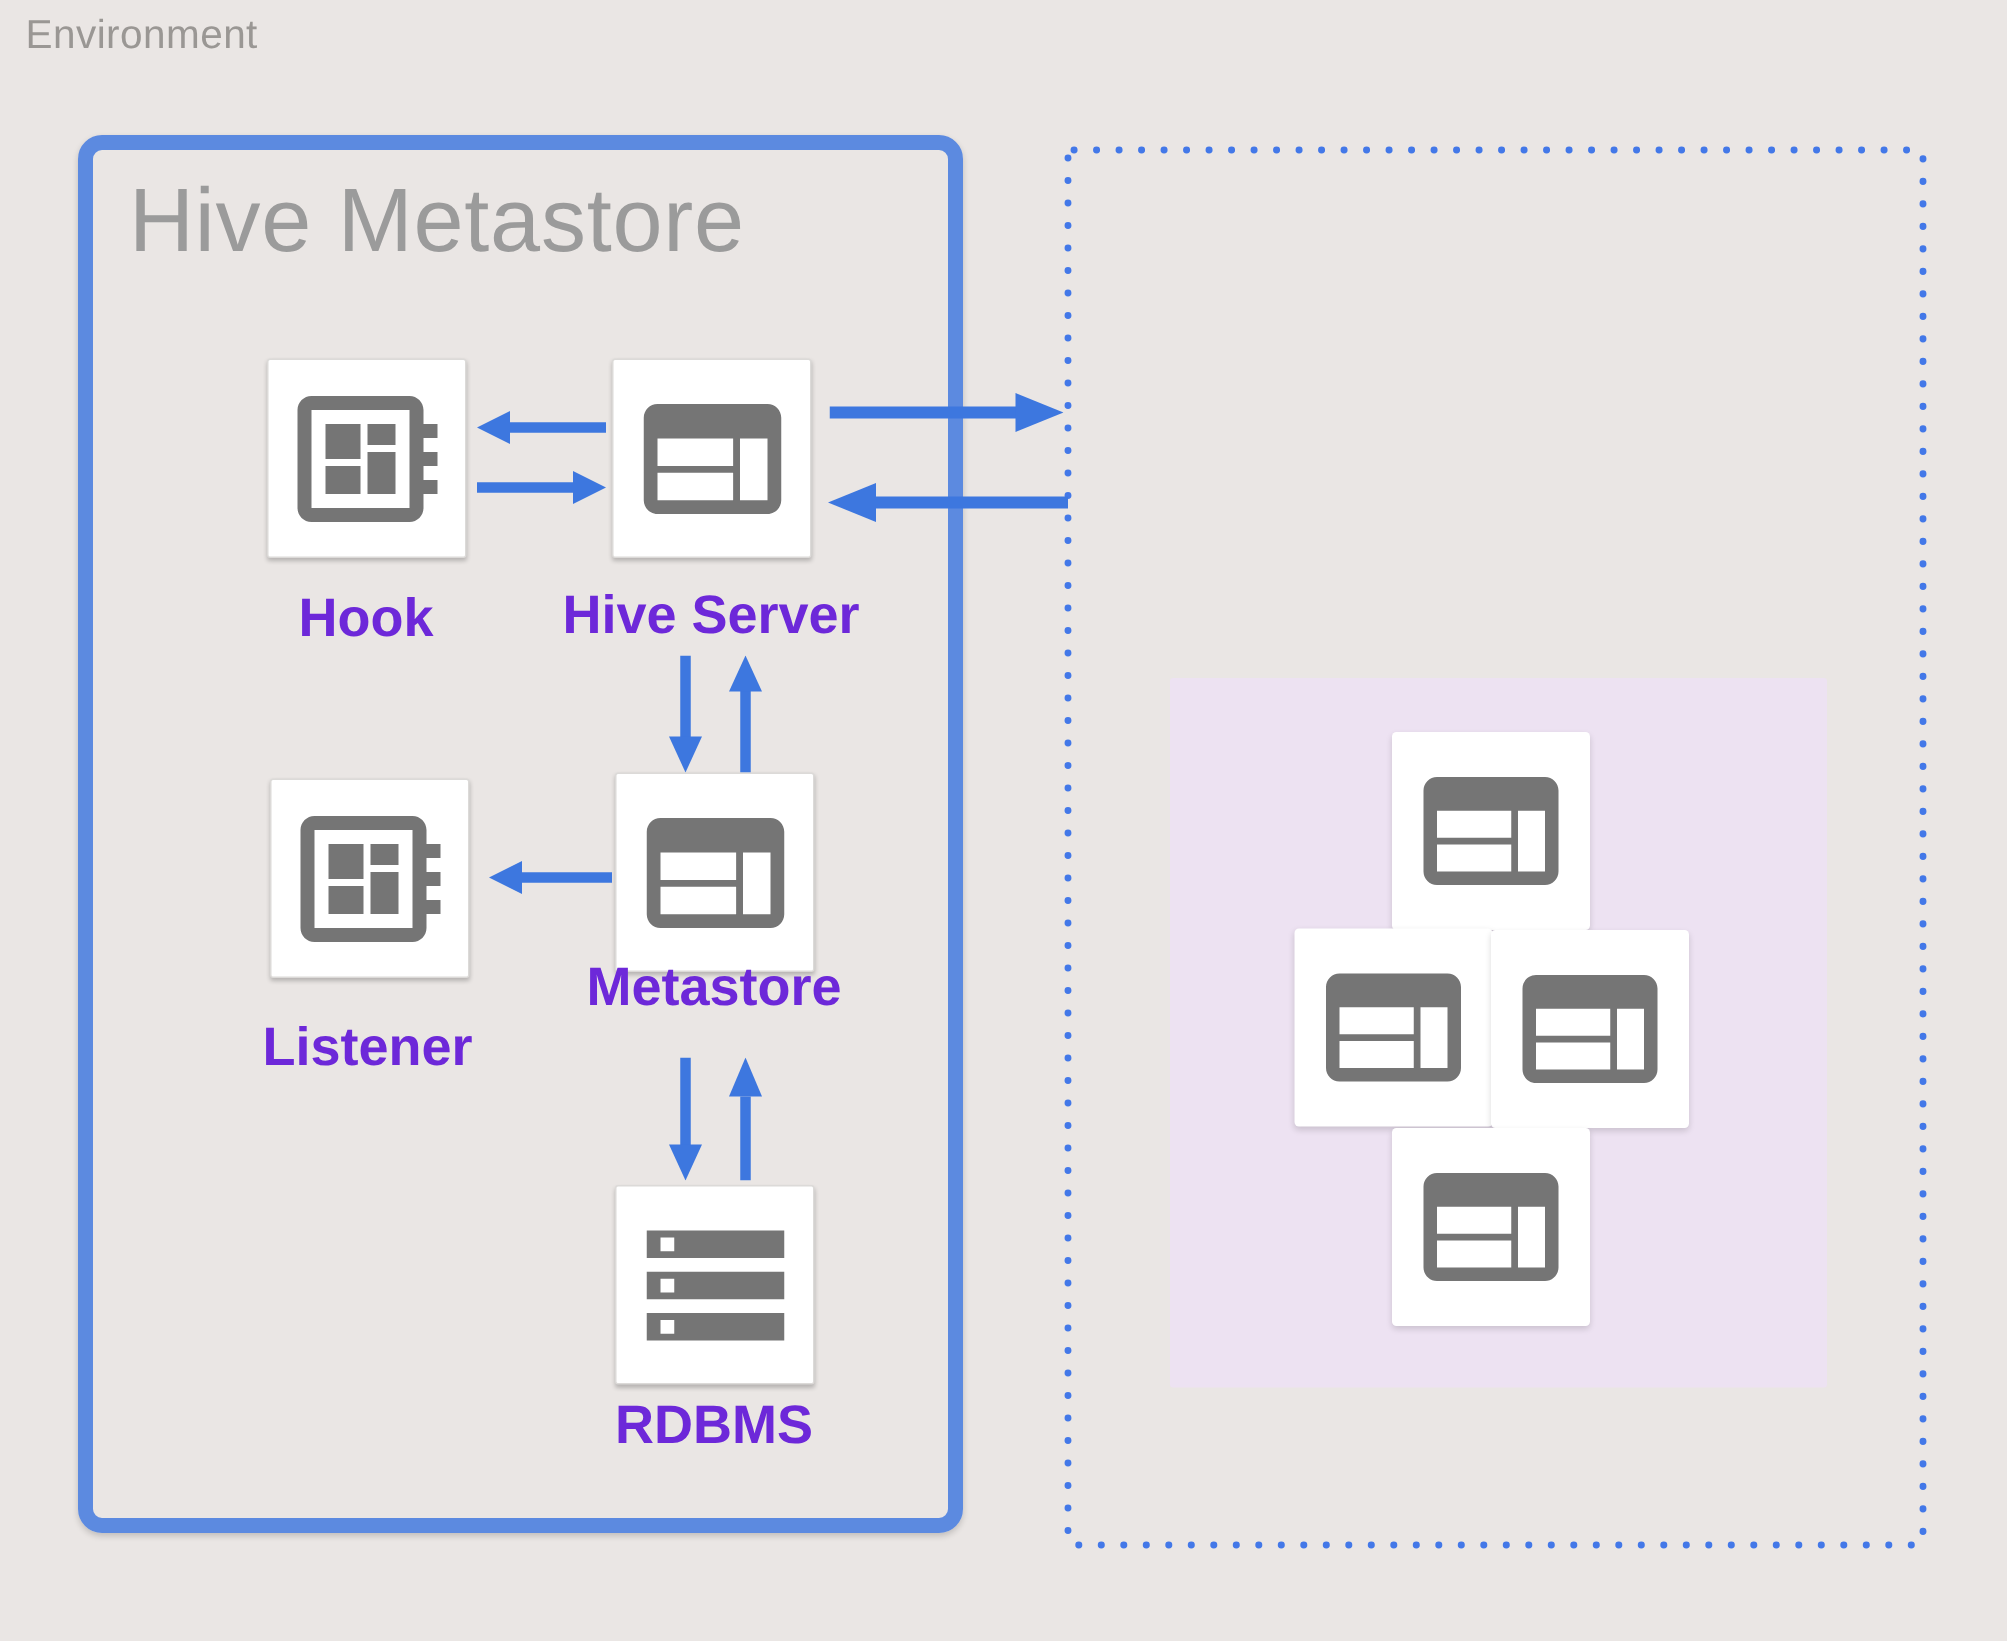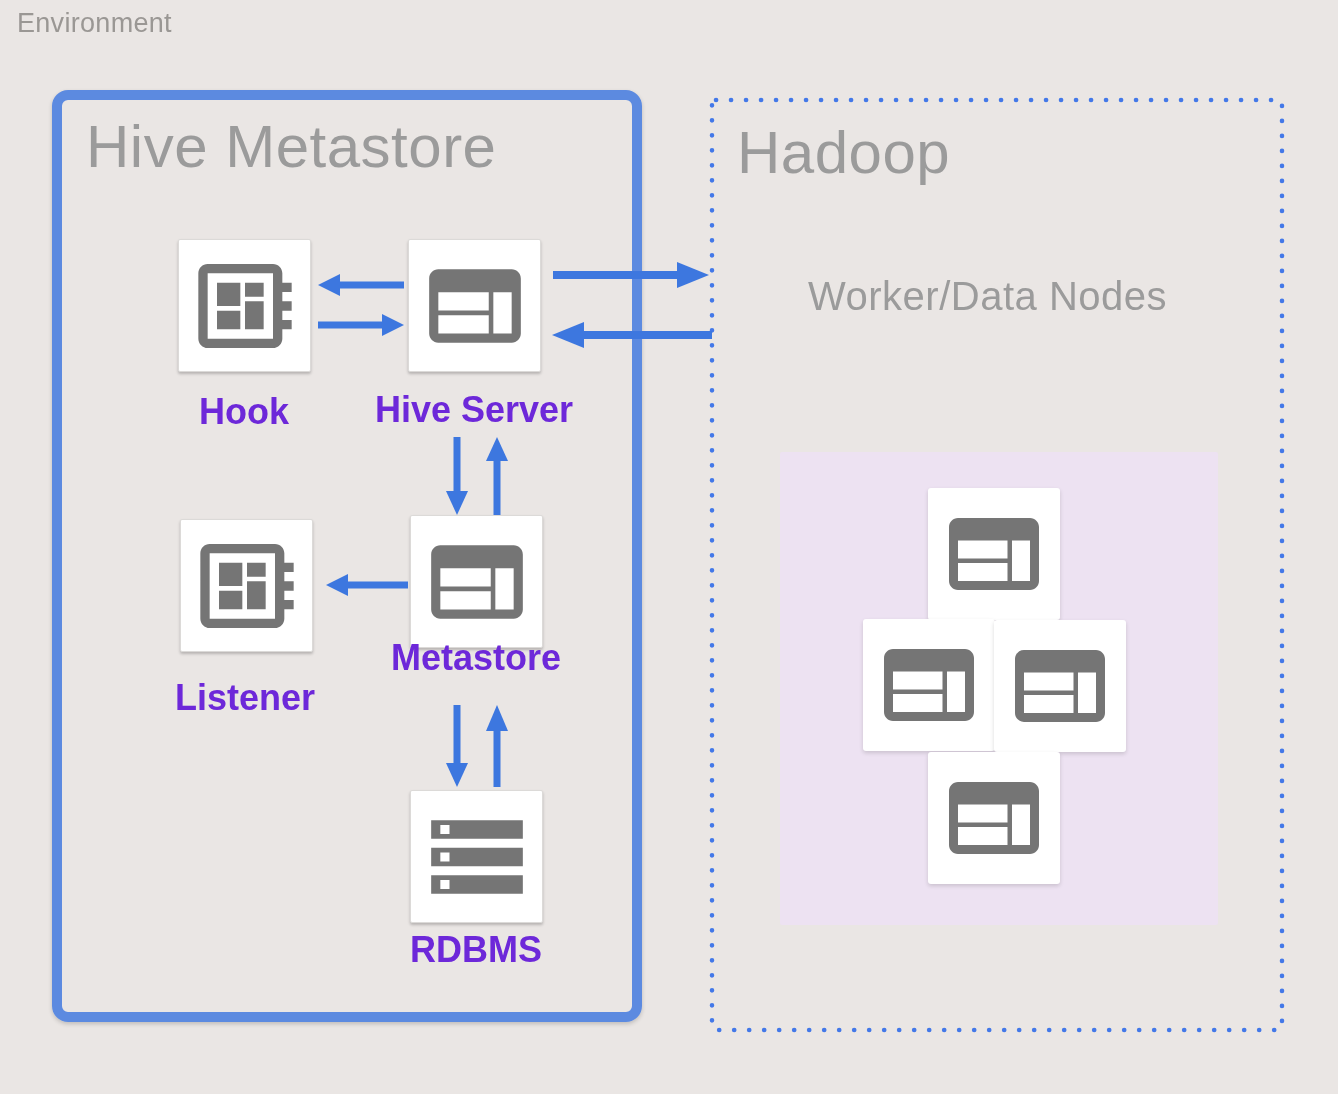--- a/index.html
+++ b/index.html
@@ -109,23 +109,21 @@
 
   <div class="env-label">Environment</div>
 
   <div class="hm-box"></div>
   <div class="hm-title">Hive Metastore</div>
 
   <div class="hadoop-box">
     <svg class="dotted" width="576" height="936">
       <rect x="3" y="3" width="570" height="930" rx="4" fill="none" stroke="#4378E8" stroke-width="4.6" stroke-linecap="round" stroke-dasharray="0.1 14.9"></rect>
     </svg>
-    <div class="hadoop-title">Hadoop</div>
     <div class="hadoop-subtitle">
-      <div>Worker/Data Nodes</div>
     </div>
 
     <div class="purple-box">
       <div class="cluster-card" style="left:148px; top:36px;">
         <span class="icon">
           <svg width="108" height="108" viewBox="0 0 24 24">
               <path fill="#757575" d="M20 4H4c-1.1 0-2 .9-2 2v12c0 1.1.9 2 2 2h16c1.1 0 2-.9 2-2V6c0-1.1-.9-2-2-2zm-5 14H4v-4h11v4zm0-5H4V9h11v4zm5 5h-4V9h4v9z"></path>
             </svg>
         </span>
       </div>

